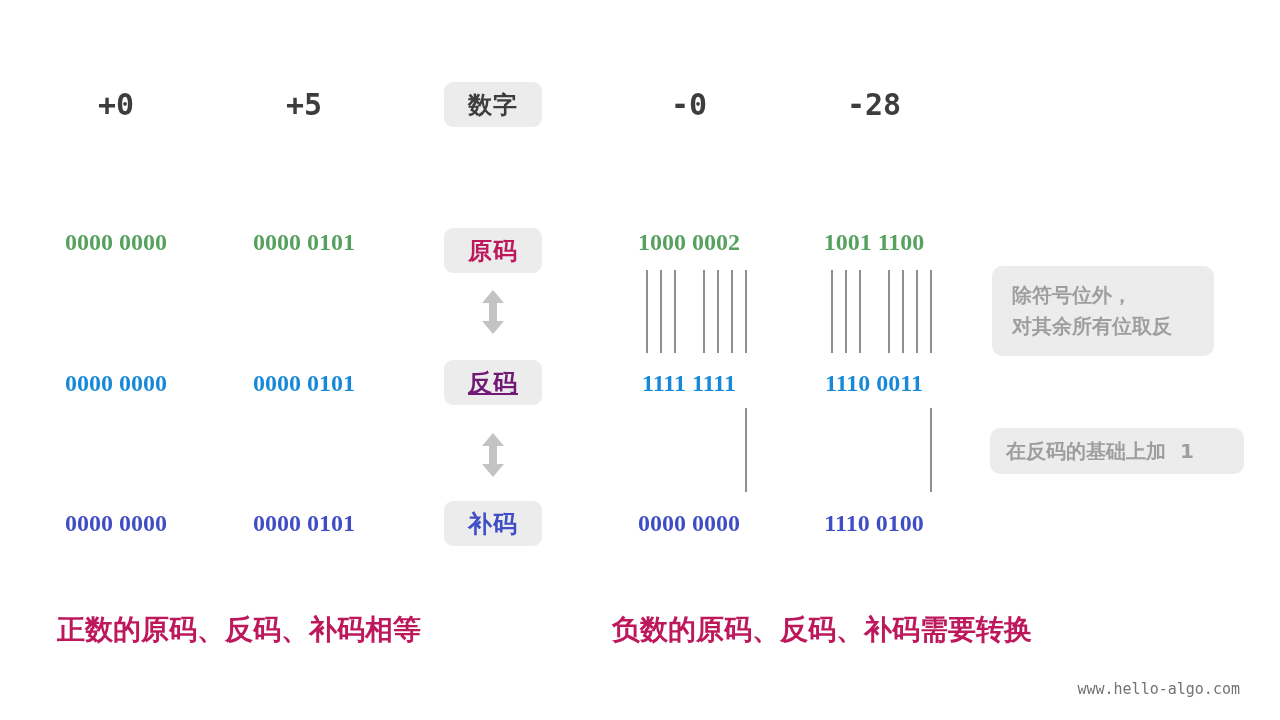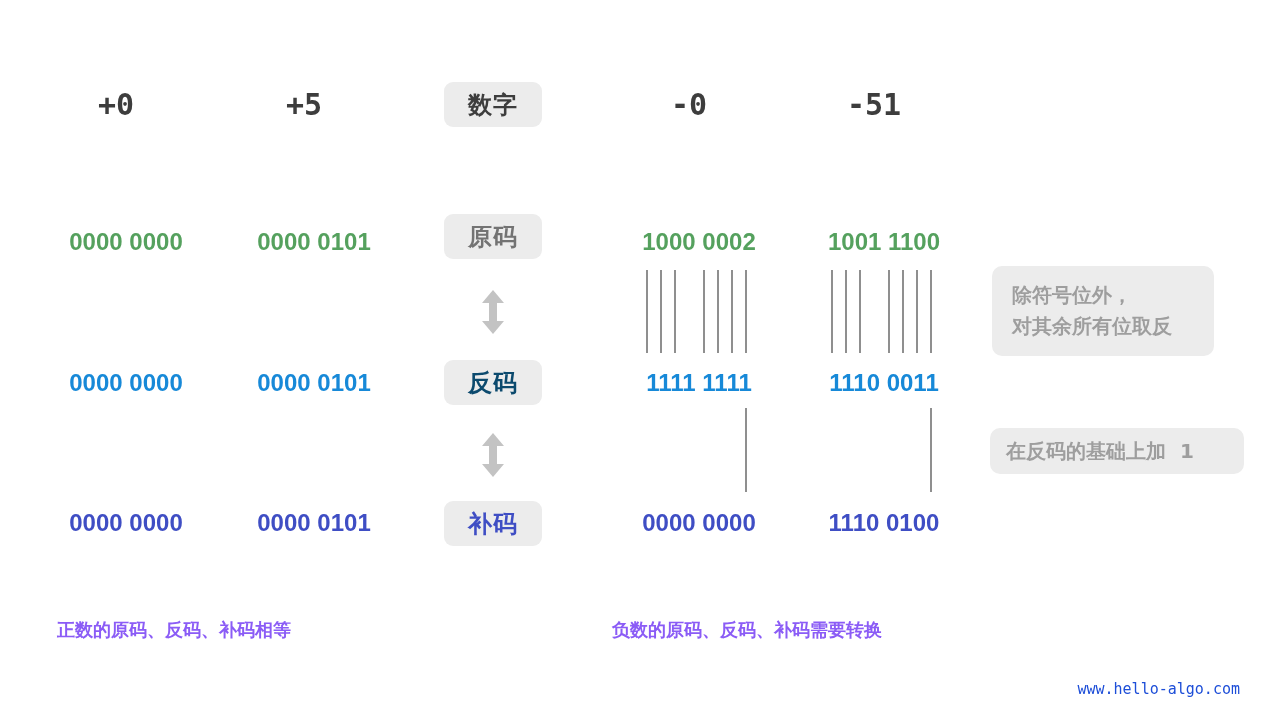--- a/index.html
+++ b/index.html
@@ -9,74 +9,73 @@
   }
   
   .num-label{
     position:absolute;top:88px;transform:translateX(-50%);
     font-family:"DejaVu Sans Mono",monospace;font-weight:700;font-size:30px;line-height:34px;
     color:#3d3d3d;white-space:pre;
   }
   
   .bin{
     position:absolute;transform:translateX(-50%);
-    font-family:Liberation Sans, sans-serif;font-weight:700;font-size:24px;line-height:28px;
+    font-family:Liberation Serif, serif;font-weight:700;font-size:24px;line-height:28px;
     white-space:pre;
-    margin-left:10px;
   }
   .row-sign{top:228px;color:#55a15e;}
   .row-ones{top:369px;color:#1789d8;}
   .row-twos{top:509px;color:#3f4ec4;}
   .col1{left:116px;} .col2{left:304px;} .col3{left:689px;} .col4{left:874px;}
   
   .badge{
     position:absolute;left:493px;transform:translateX(-50%);
     width:98px;height:45px;background:#ececec;border-radius:9px;
     display:flex;align-items:center;justify-content:center;
     font-weight:700;font-size:24px;letter-spacing:1px;
   }
   .badge-number{top:82px;color:#3d3d3d;}
-  .badge-sign{top:214px;color:#737373;}
-  .badge-ones{top:360px;color:#0c4a6e;}
+  .badge-sign{top:228px;color:#be185d;}
+  .badge-ones{top:360px;color:#701a75;text-decoration:underline;}
   .badge-twos{top:501px;color:#3f4ec4;}
   
   .arrow{position:absolute;left:482px;width:22px;height:44px;}
   .arrow1{top:290px;} .arrow2{top:433px;}
   
   .vline{position:absolute;width:1.5px;background:#8f8f8f;}
   .flipline{top:270px;height:83px;}
   .plusline{top:408px;height:84px;}
   
   .note{
     position:absolute;background:#ececec;border-radius:10px;
     display:flex;flex-direction:column;justify-content:center;
     color:#9e9e9e;font-weight:700;font-size:20px;line-height:31px;white-space:pre;
   }
   .note1{left:992px;top:266px;width:222px;height:90px;padding:0 0 0 20px;box-sizing:border-box;}
   .note2{left:990px;top:428px;width:254px;height:46px;padding:0 6px 0 16px;box-sizing:border-box;}
   
   .caption{
-    position:absolute;top:615px;font-weight:700;font-size:18px;line-height:30px;color:#8b5cf6;white-space:pre;
+    position:absolute;top:615px;font-weight:700;font-size:28px;line-height:30px;color:#be185d;white-space:pre;
   }
   .caption1{left:57px;} .caption2{left:612px;}
   
   .watermark{
     position:absolute;right:40px;bottom:22px;
-    font-family:"DejaVu Sans Mono",monospace;font-size:15px;color:#1d4ed8;
+    font-family:"DejaVu Sans Mono",monospace;font-size:15px;color:#737373;
   }
 </style>
 </head>
 <body>
 
 <div id="stage">
 
   <div class="num-label col1">+0</div>
   <div class="num-label col2">+5</div>
   <div class="num-label col3">-0</div>
-  <div class="num-label col4">-51</div>
+  <div class="num-label col4">-28</div>
 
   <div class="badge badge-number">数字</div>
   <div class="badge badge-sign">原码</div>
   <div class="badge badge-ones">反码</div>
   <div class="badge badge-twos">补码</div>
 
   <div class="bin row-sign col1">0000 0000</div>
   <div class="bin row-sign col2">0000 0101</div>
   <div class="bin row-sign col3">1000 0002</div>
   <div class="bin row-sign col4">1001 1100</div>

